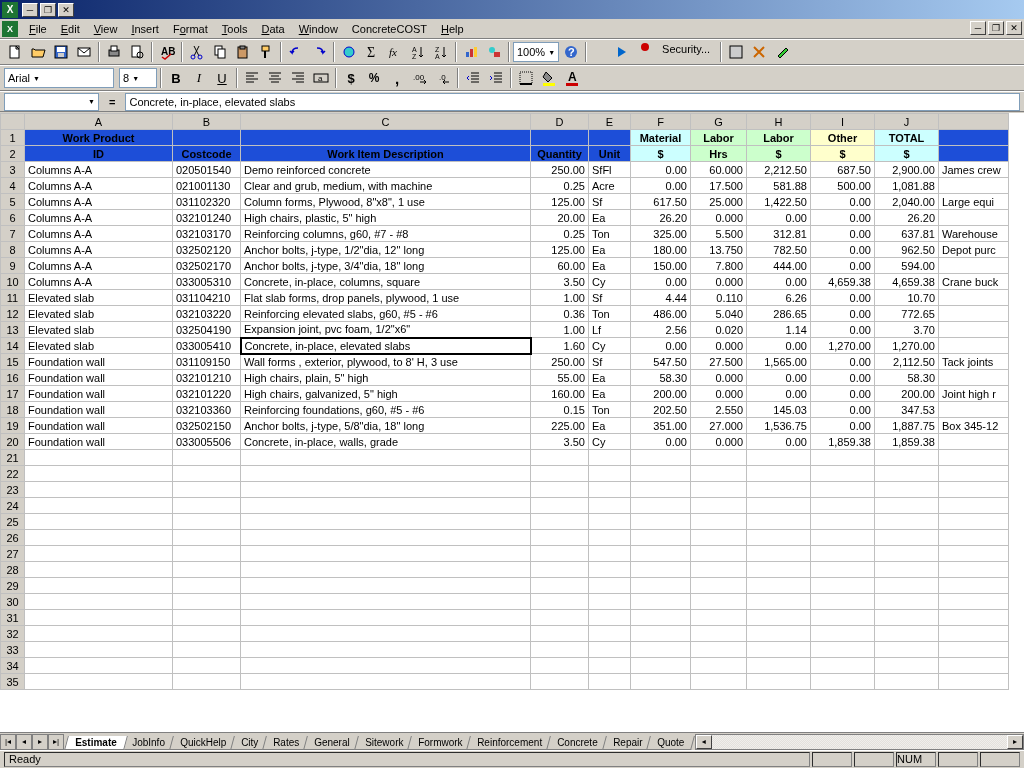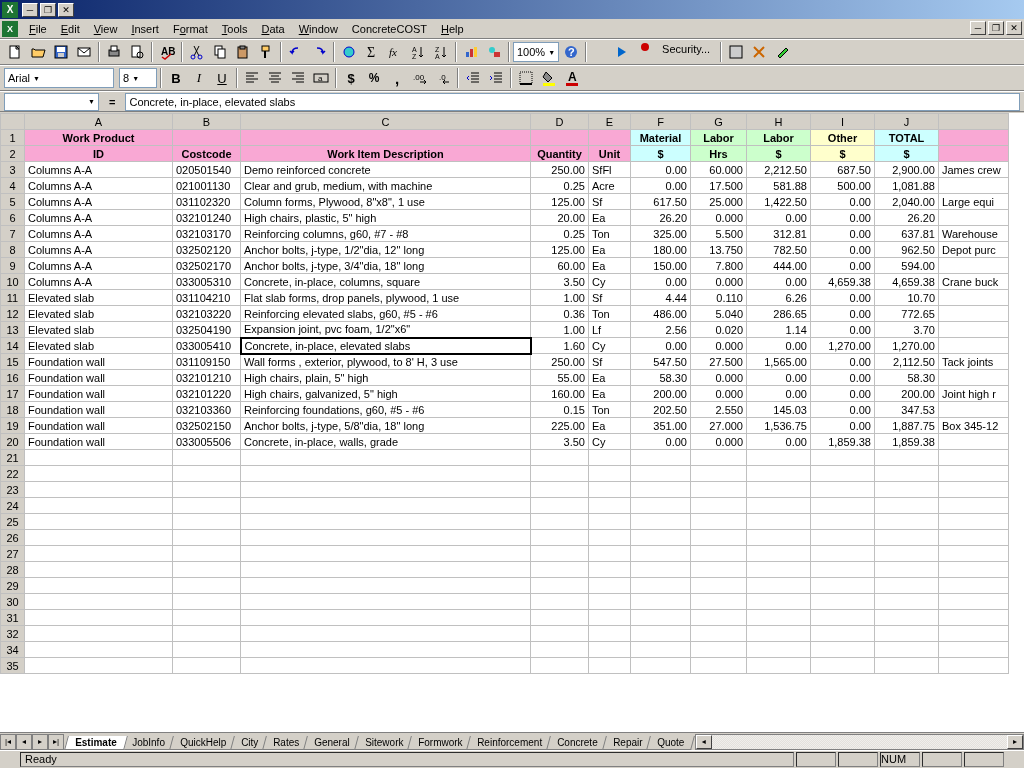--- a/index.html
+++ b/index.html
@@ -36,42 +36,42 @@
 .fxbox { flex: 1; height: 18px; background: white; border: 1px solid #7f9db9; display: flex; align-items: center; padding: 0 3px; }
 .eq { padding: 0 6px; font-weight: bold; }
 
 
 .gridarea { position: absolute; top: 113px; left: 0; right: 0; bottom: 36px; background: white; overflow: hidden; }
 .grid { border-collapse: collapse; font-size: 11px; font-family: Arial; }
 .grid th, .grid td { border: 1px solid #c0c0c0; height: 16px; padding: 0 3px; white-space: nowrap; overflow: hidden; }
 .colhdr { background: #d4d0c8; text-align: center; font-weight: normal; border: 1px solid #808080; border-top: 1px solid #fff; border-left: 1px solid #fff; }
 .rowhdr { background: #d4d0c8; text-align: center; font-weight: normal; width: 24px; border: 1px solid #808080; border-top: 1px solid #fff; border-left: 1px solid #fff; }
 .corner { background: #d4d0c8; border: 1px solid #808080; border-top: 1px solid #fff; border-left: 1px solid #fff; }
-.hdr-yellow { background: #f9a8d4; font-weight: bold; text-align: center; }
+.hdr-yellow { background: #1d4ed8; font-weight: bold; text-align: center; }
 .hdr-blue { background: #ccffff; font-weight: bold; text-align: center; }
 .hdr-green { background: #ccffcc; font-weight: bold; text-align: center; }
 .hdr-tan { background: #ffffcc; font-weight: bold; text-align: center; }
 .tr { text-align: right; }
 .tc { text-align: left; }
 .selected { border: 2px solid #000 !important; position: relative; }
 
 
 .sheettabs { position: absolute; bottom: 18px; left: 0; right: 0; height: 18px; background: #d4d0c8; display: flex; align-items: center; border-top: 1px solid #808080; }
 .tabnav { display: flex; }
 .tabnavbtn { width: 16px; height: 16px; display: flex; align-items: center; justify-content: center; background: #d4d0c8; border: 1px solid #808080; cursor: pointer; font-size: 8px; }
 .tabs { display: flex; align-items: flex-end; height: 17px; margin-left: 2px; }
 .tab { padding: 1px 8px; background: #d4d0c8; border: 1px solid #808080; border-top: none; font-size: 10px; cursor: pointer; transform: skewX(-15deg); margin-right: -3px; }
 .tab span { display: inline-block; transform: skewX(15deg); }
 .tab.active { background: white; font-weight: bold; z-index: 2; position: relative; }
 .hscroll { flex: 1; height: 16px; background: #d4d0c8; border: 1px solid #808080; margin-left: 4px; position: relative; display: flex; }
 .hscroll .sbtn { width: 16px; height: 14px; background: #d4d0c8; border: 1px solid #fff; border-right-color: #404040; border-bottom-color: #404040; display: flex; align-items: center; justify-content: center; font-size: 8px; }
 .hscroll .strack { flex: 1; background: repeating-conic-gradient(#d4d0c8 0% 25%, #fff 0% 50%) 50% / 2px 2px; }
 
 
-.statusbar { position: absolute; bottom: 0; left: 0; right: 0; height: 18px; background: #d4d0c8; border-top: 1px solid #fff; display: flex; align-items: center; padding: 0 20px; font-size: 11px; }
+.statusbar { position: absolute; bottom: 0; left: 0; right: 0; height: 18px; background: #d4d0c8; border-top: 1px solid #fff; display: flex; align-items: center; padding: 0 4px; font-size: 11px; }
 .statusbar .cell1 { flex: 1; border: 1px inset #808080; padding: 0 4px; height: 15px; }
 .statusbar .ind { width: 40px; text-align: left; border: 1px inset #808080; height: 15px; margin-left: 2px; }
 
 svg { display: block; }
 .colA { width: 148px; } .colB { width: 68px; } .colC { width: 290px; }
 .colD { width: 58px; } .colE { width: 42px; } .colF { width: 60px; }
 .colG { width: 56px; } .colH { width: 64px; } .colI { width: 64px; }
 .colJ { width: 64px; } .colK { width: 70px; }
 </style>
 </head>
@@ -825,20 +825,34 @@
           <td></td>
           <td></td>
           <td></td>
           <td></td>
           <td></td>
           <td></td>
           <td></td>
         </tr>
         <tr>
           <th class="rowhdr">32</th>
+          <td></td>
+          <td></td>
+          <td></td>
+          <td></td>
+          <td></td>
+          <td></td>
+          <td></td>
+          <td></td>
+          <td></td>
+          <td></td>
+          <td></td>
+        </tr>
+        <tr>
+          <th class="rowhdr">33</th>
           <td></td>
           <td></td>
           <td></td>
           <td></td>
           <td></td>
           <td></td>
           <td></td>
           <td></td>
           <td></td>
           <td></td>

